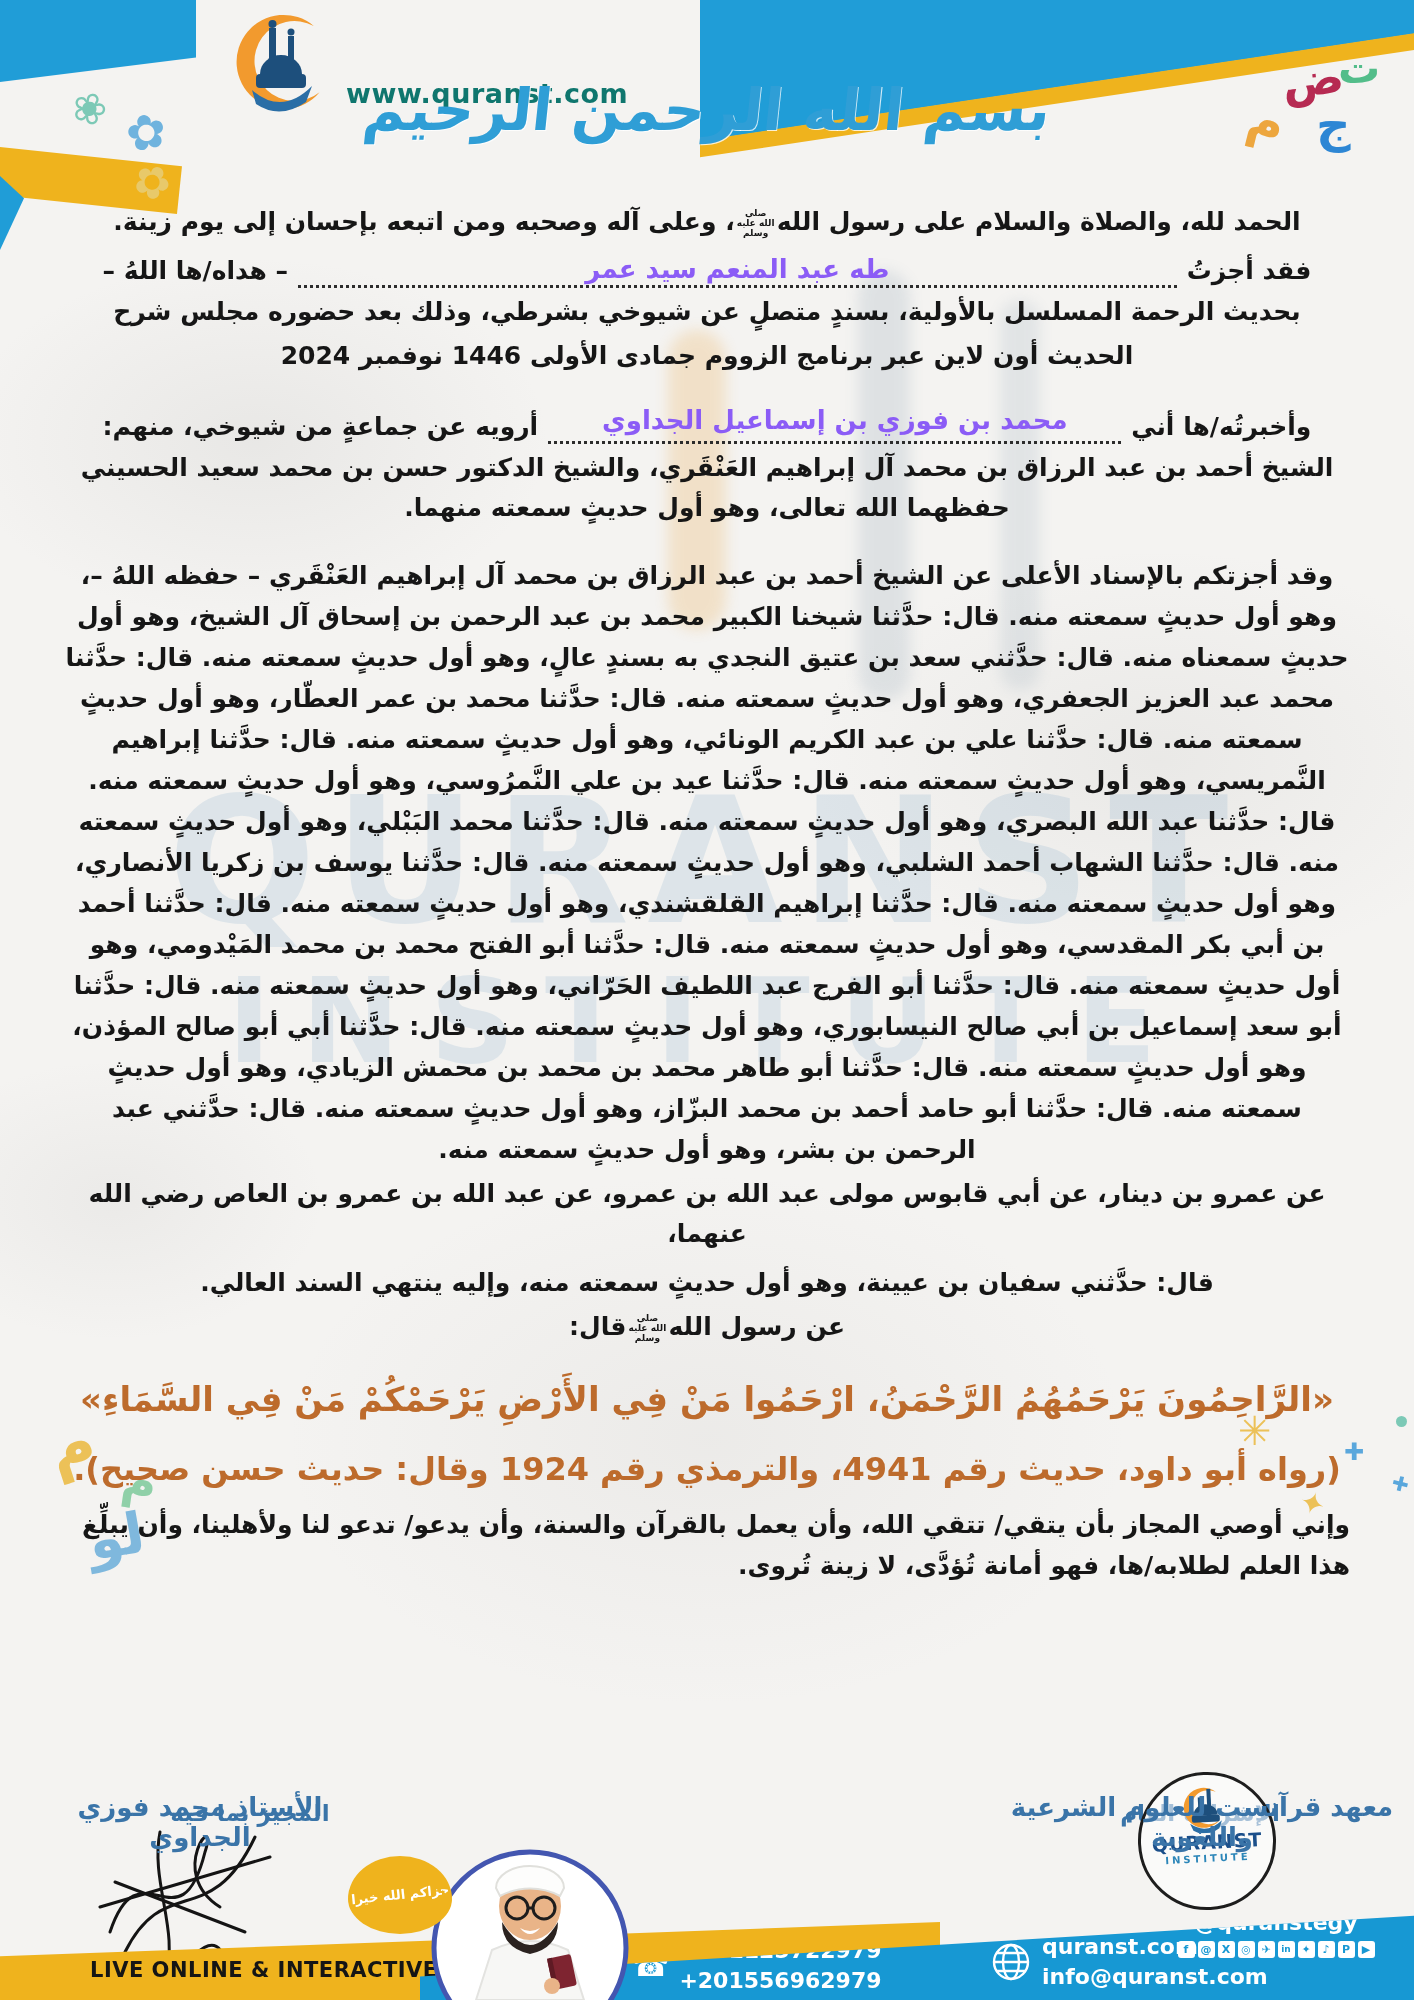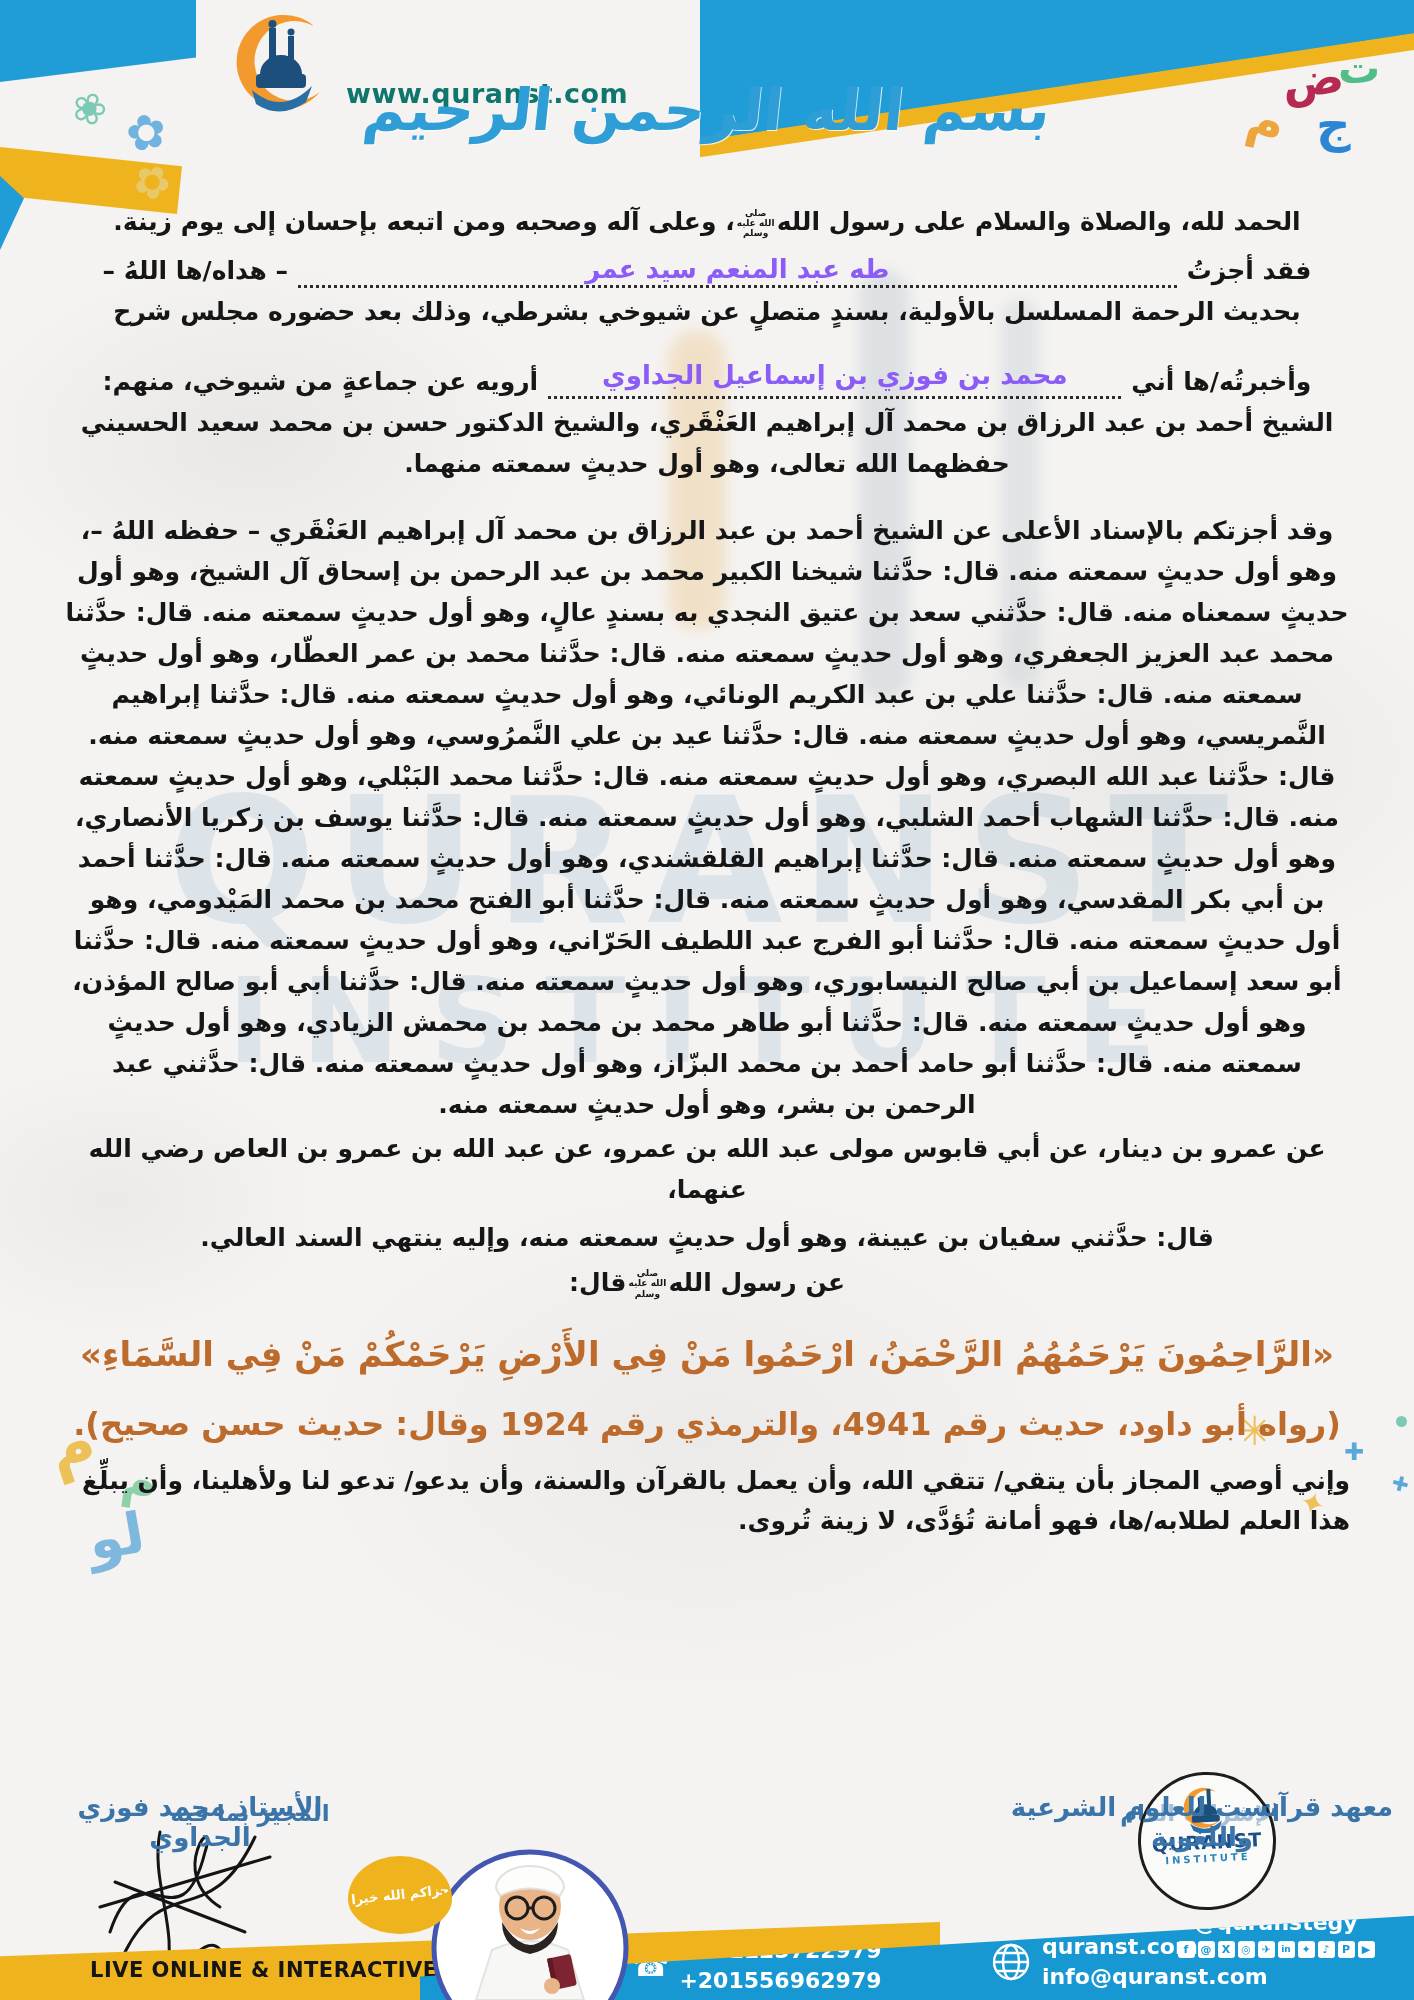--- a/index.html
+++ b/index.html
@@ -176,20 +176,21 @@
 
   <div class="fill-row">
     <span class="side">فقد أجزتُ</span>
     <span class="leader">
       <span class="fill-name">طه عبد المنعم سيد عمر</span>
     </span>
     <span class="side">– هداه/ها اللهُ –</span>
   </div>
 
   <div class="line">بحديث الرحمة المسلسل بالأولية، بسندٍ متصلٍ عن شيوخي بشرطي، وذلك بعد حضوره مجلس شرح</div>
+  <div class="line">الحديث أون لاين عبر برنامج الزووم جمادى الأولى 1446 نوفمبر 2024</div>
 
   <div class="fill-row" style="margin-top:30px;">
     <span class="side">وأخبرتُه/ها أني</span>
     <span class="leader">
       <span class="fill-name" style="bottom:6px;">محمد بن فوزي بن إسماعيل الجداوي</span>
     </span>
     <span class="side">أرويه عن جماعةٍ من شيوخي، منهم:</span>
   </div>
 
   <div class="line">الشيخ أحمد بن عبد الرزاق بن محمد آل إبراهيم العَنْقَري، والشيخ الدكتور حسن بن محمد سعيد الحسيني حفظهما الله تعالى، وهو أول حديثٍ سمعته منهما.</div>

